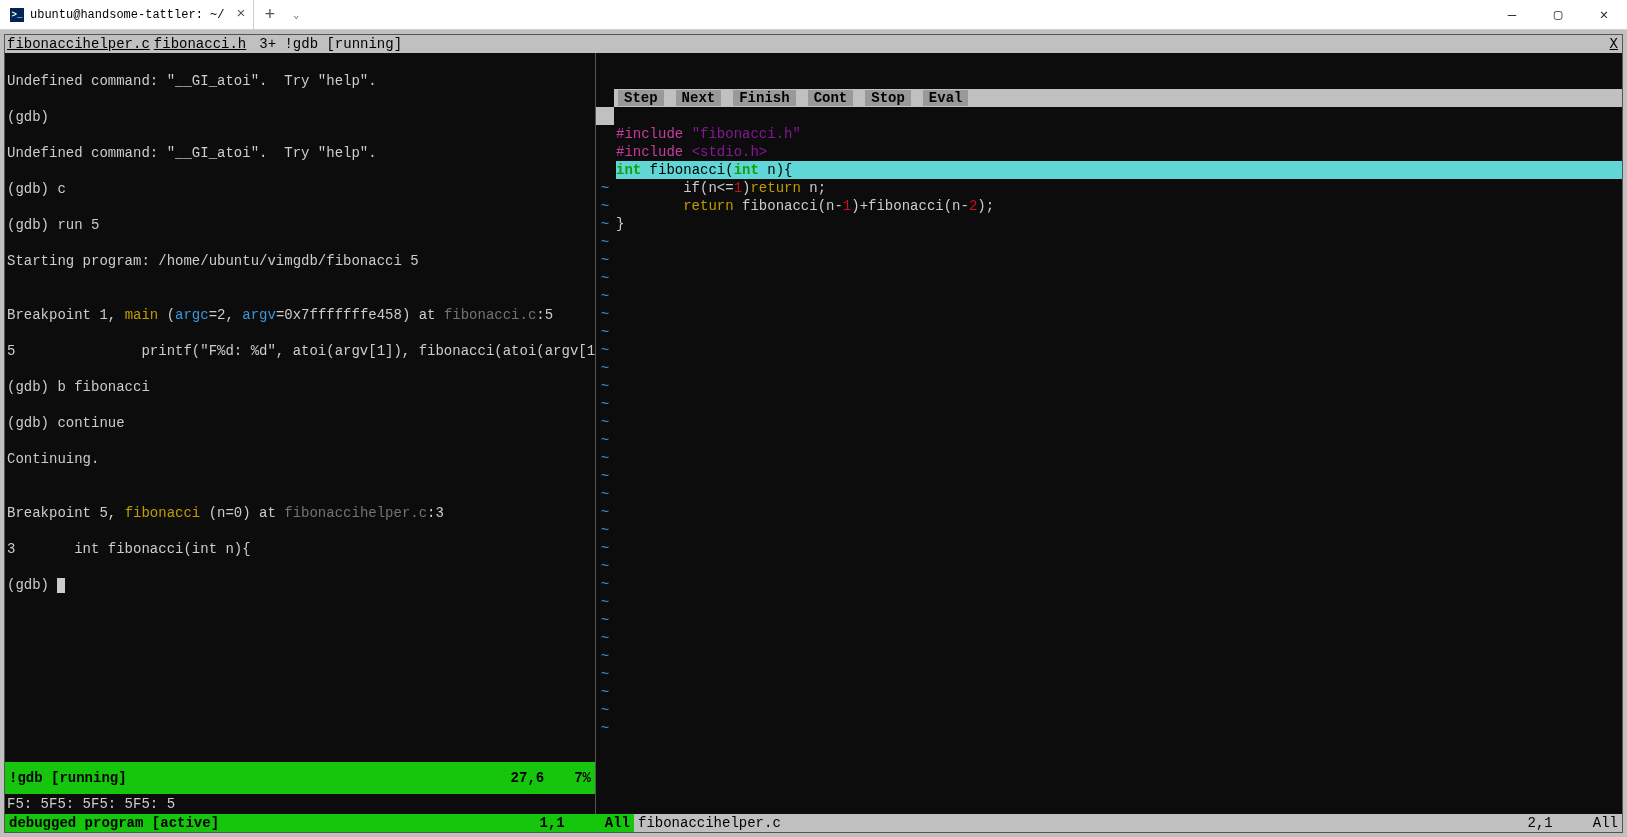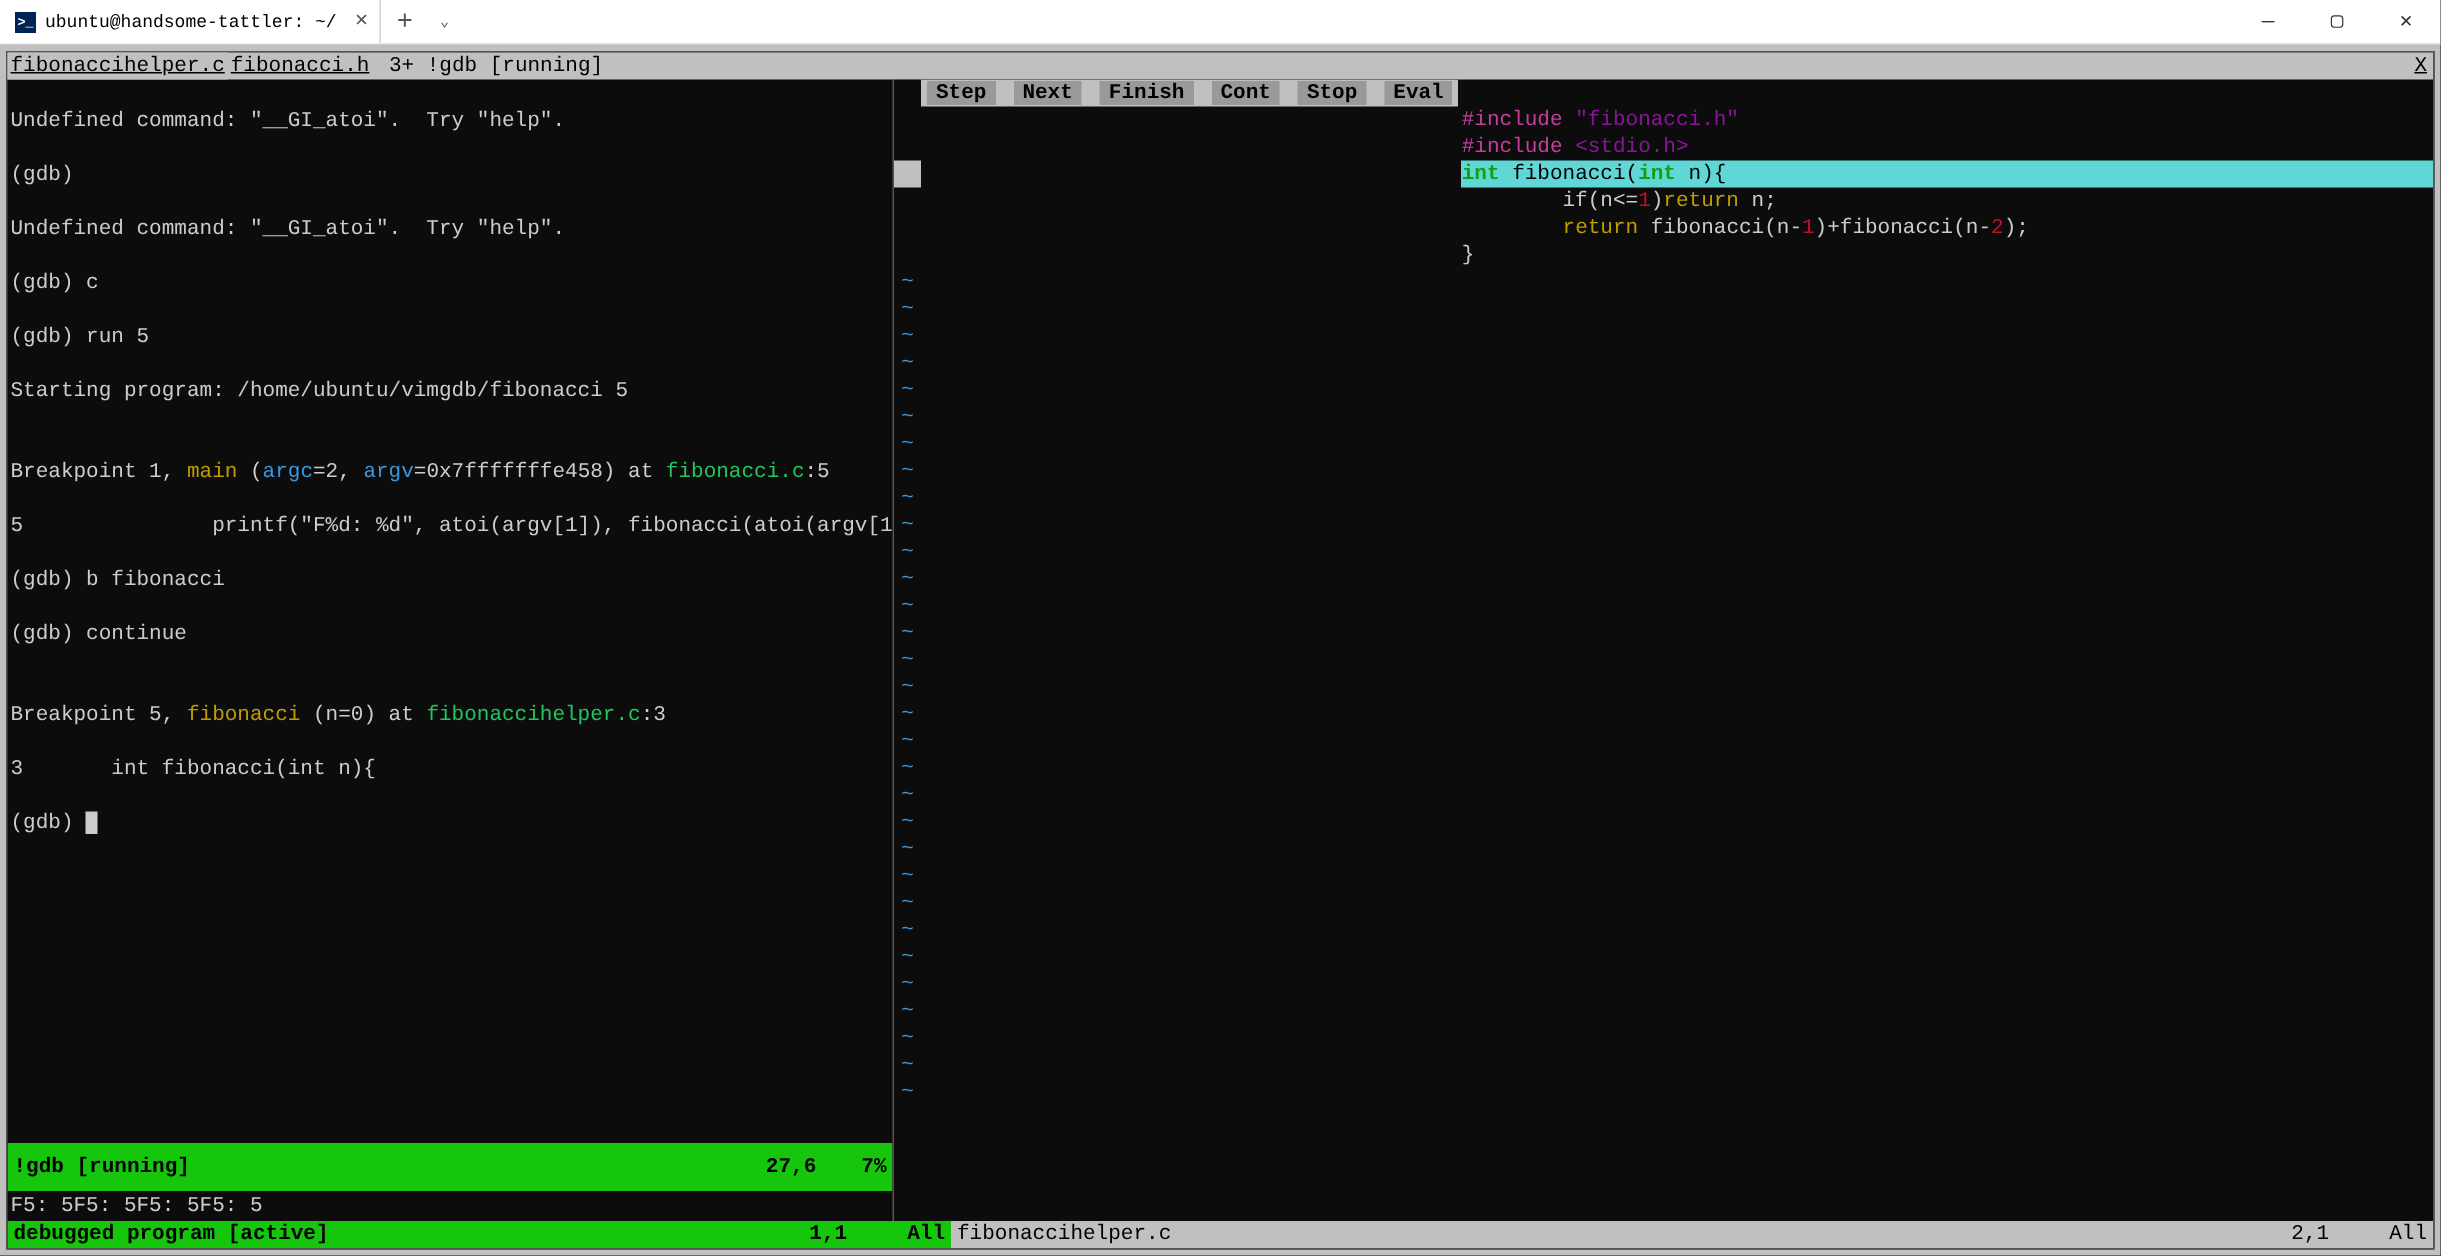--- a/index.html
+++ b/index.html
@@ -185,26 +185,26 @@
   display: flex;
   padding: 0 4px;
   align-items: center;
 }
 .status-bot .right-s .pos { margin-left: auto; }
 .status-bot .right-s .all { margin-left: 40px; }
 
 
 .c-yellow { color: #c19c00; }
 .c-cyan { color: #3a96dd; }
-.c-green { color: #22c55e; }
+.c-green { color: #737373; }
 .c-magenta { color: #c83c9e; }
 .c-str { color: #881798; }
 .c-num { color: #c50f1f; }
 .c-type { color: #13a10e; font-weight:bold; }
-.right-wrap { flex:1; display:flex; flex-direction:row; }
+.right-wrap { flex:1; display:flex; flex-direction:column;margin-top:36px; }
 
 .cursor-block {
   display:inline-block;
   width:8px; height:15px;
   background:#ccc;
   vertical-align:middle;
 }
 </style>
 </head>
 <body>
@@ -243,20 +243,21 @@
 <span class="ln">(gdb)</span>
 <span class="ln">Undefined command: "__GI_atoi".  Try "help".</span>
 <span class="ln">(gdb) c</span>
 <span class="ln">(gdb) run 5</span>
 <span class="ln">Starting program: /home/ubuntu/vimgdb/fibonacci 5</span>
 <span class="ln"></span>
 <span class="ln"><span>Breakpoint 1, </span><span class="c-yellow">main</span><span> (</span><span class="c-cyan">argc</span><span>=2, </span><span class="c-cyan">argv</span><span>=0x7fffffffe458) at </span><span class="c-green">fibonacci.c</span><span>:5</span></span>
 <span class="ln">5               printf("F%d: %d", atoi(argv[1]), fibonacci(atoi(argv[1])));</span>
 <span class="ln">(gdb) b fibonacci</span>
 <span class="ln">(gdb) continue</span>
+<span class="ln">Continuing.</span>
 <span class="ln"></span>
 <span class="ln"><span>Breakpoint 5, </span><span class="c-yellow">fibonacci</span><span> (n=0) at </span><span class="c-green">fibonaccihelper.c</span><span>:3</span></span>
 <span class="ln">3       int fibonacci(int n){</span>
 <span class="ln"><span>(gdb) </span><span class="cursor-block"></span></span>
       </div>
       <div class="green-status">
         <span>!gdb [running]</span>
         <span class="pos">27,6</span>
         <span class="pct">7%</span>
       </div>

